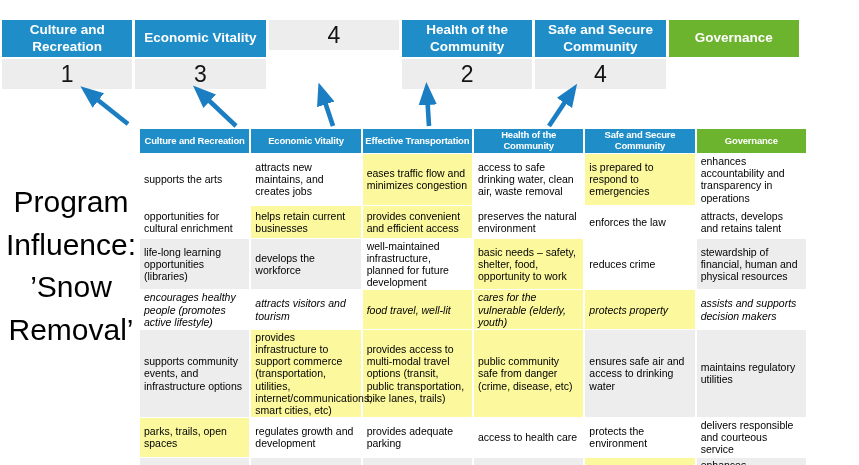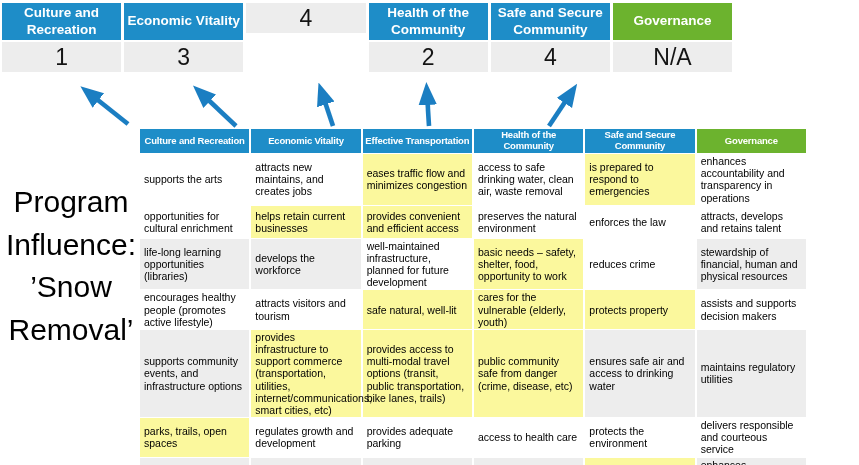--- a/index.html
+++ b/index.html
@@ -13,21 +13,21 @@
   *{box-sizing:border-box;margin:0;padding:0;}
   html,body{width:859px;height:465px;}
   body{
     position:relative;
     font-family:"Liberation Sans",sans-serif;
     background:#ffffff;
     overflow:hidden;
   }
   
   .summary{
-    position:absolute;left:2px;top:3px;width:730px;
+    position:absolute;left:2px;top:20px;width:797px;
     display:flex;gap:3px;
   }
   .sum-col{flex:1;display:flex;flex-direction:column;gap:2px;}
   .sum-head{
     height:37px;background:var(--blue);color:#fff;
     font-weight:bold;font-size:13.5px;line-height:1.25;
     display:flex;align-items:center;justify-content:center;
     text-align:center;white-space:pre-line;
   }
   .sum-head.green{background:var(--green);}
@@ -90,21 +90,20 @@
   </div>
 
   <div class="sum-col">
     <div class="sum-head blue">Safe and Secure
 Community</div>
     <div class="sum-score">4</div>
   </div>
 
   <div class="sum-col">
     <div class="sum-head green">Governance</div>
-    <div class="sum-score">N/A</div>
   </div>
 </div>
 
 <svg class="arrows" width="859" height="465" viewBox="0 0 859 465">
   <defs>
     <marker id="ah" markerWidth="5" markerHeight="5" refX="2.6" refY="2" orient="auto">
       <path class="head" d="M0,0 L5,2 L0,4 Z"></path>
     </marker>
   </defs>
   <line x1="128" y1="124" x2="89" y2="93" marker-end="url(#ah)"></line>
@@ -157,24 +156,24 @@
         <td class="bg-white">attracts, develops and retains talent</td>
       </tr>
       <tr style="height: 32px;">
         <td class="bg-gray">life-long learning opportunities (libraries)</td>
         <td class="bg-gray">develops the workforce</td>
         <td class="bg-white">well-maintained infrastructure, planned for future development</td>
         <td class="bg-yellow">basic needs – safety, shelter, food, opportunity to work</td>
         <td class="bg-white">reduces crime</td>
         <td class="bg-gray">stewardship of financial, human and physical resources</td>
       </tr>
-      <tr style="height: 30px;">
+      <tr style="height: 30px; font-style: italic;">
         <td class="bg-white">encourages healthy people (promotes active lifestyle)</td>
         <td class="bg-white">attracts visitors and tourism</td>
-        <td class="bg-yellow">safe natural, well-lit</td>
+        <td class="bg-yellow">food travel, well-lit</td>
         <td class="bg-yellow">cares for the vulnerable (elderly, youth)</td>
         <td class="bg-yellow">protects property</td>
         <td class="bg-white">assists and supports decision makers</td>
       </tr>
       <tr style="height: 62px;">
         <td class="bg-gray">supports community events, and infrastructure options</td>
         <td class="bg-yellow">provides infrastructure to support commerce (transportation, utilities, internet/communications, smart cities, etc)</td>
         <td class="bg-yellow">provides access to multi-modal travel options (transit, public transportation, bike lanes, trails)</td>
         <td class="bg-yellow">public community safe from danger (crime, disease, etc)</td>
         <td class="bg-gray">ensures safe air and access to drinking water</td>

